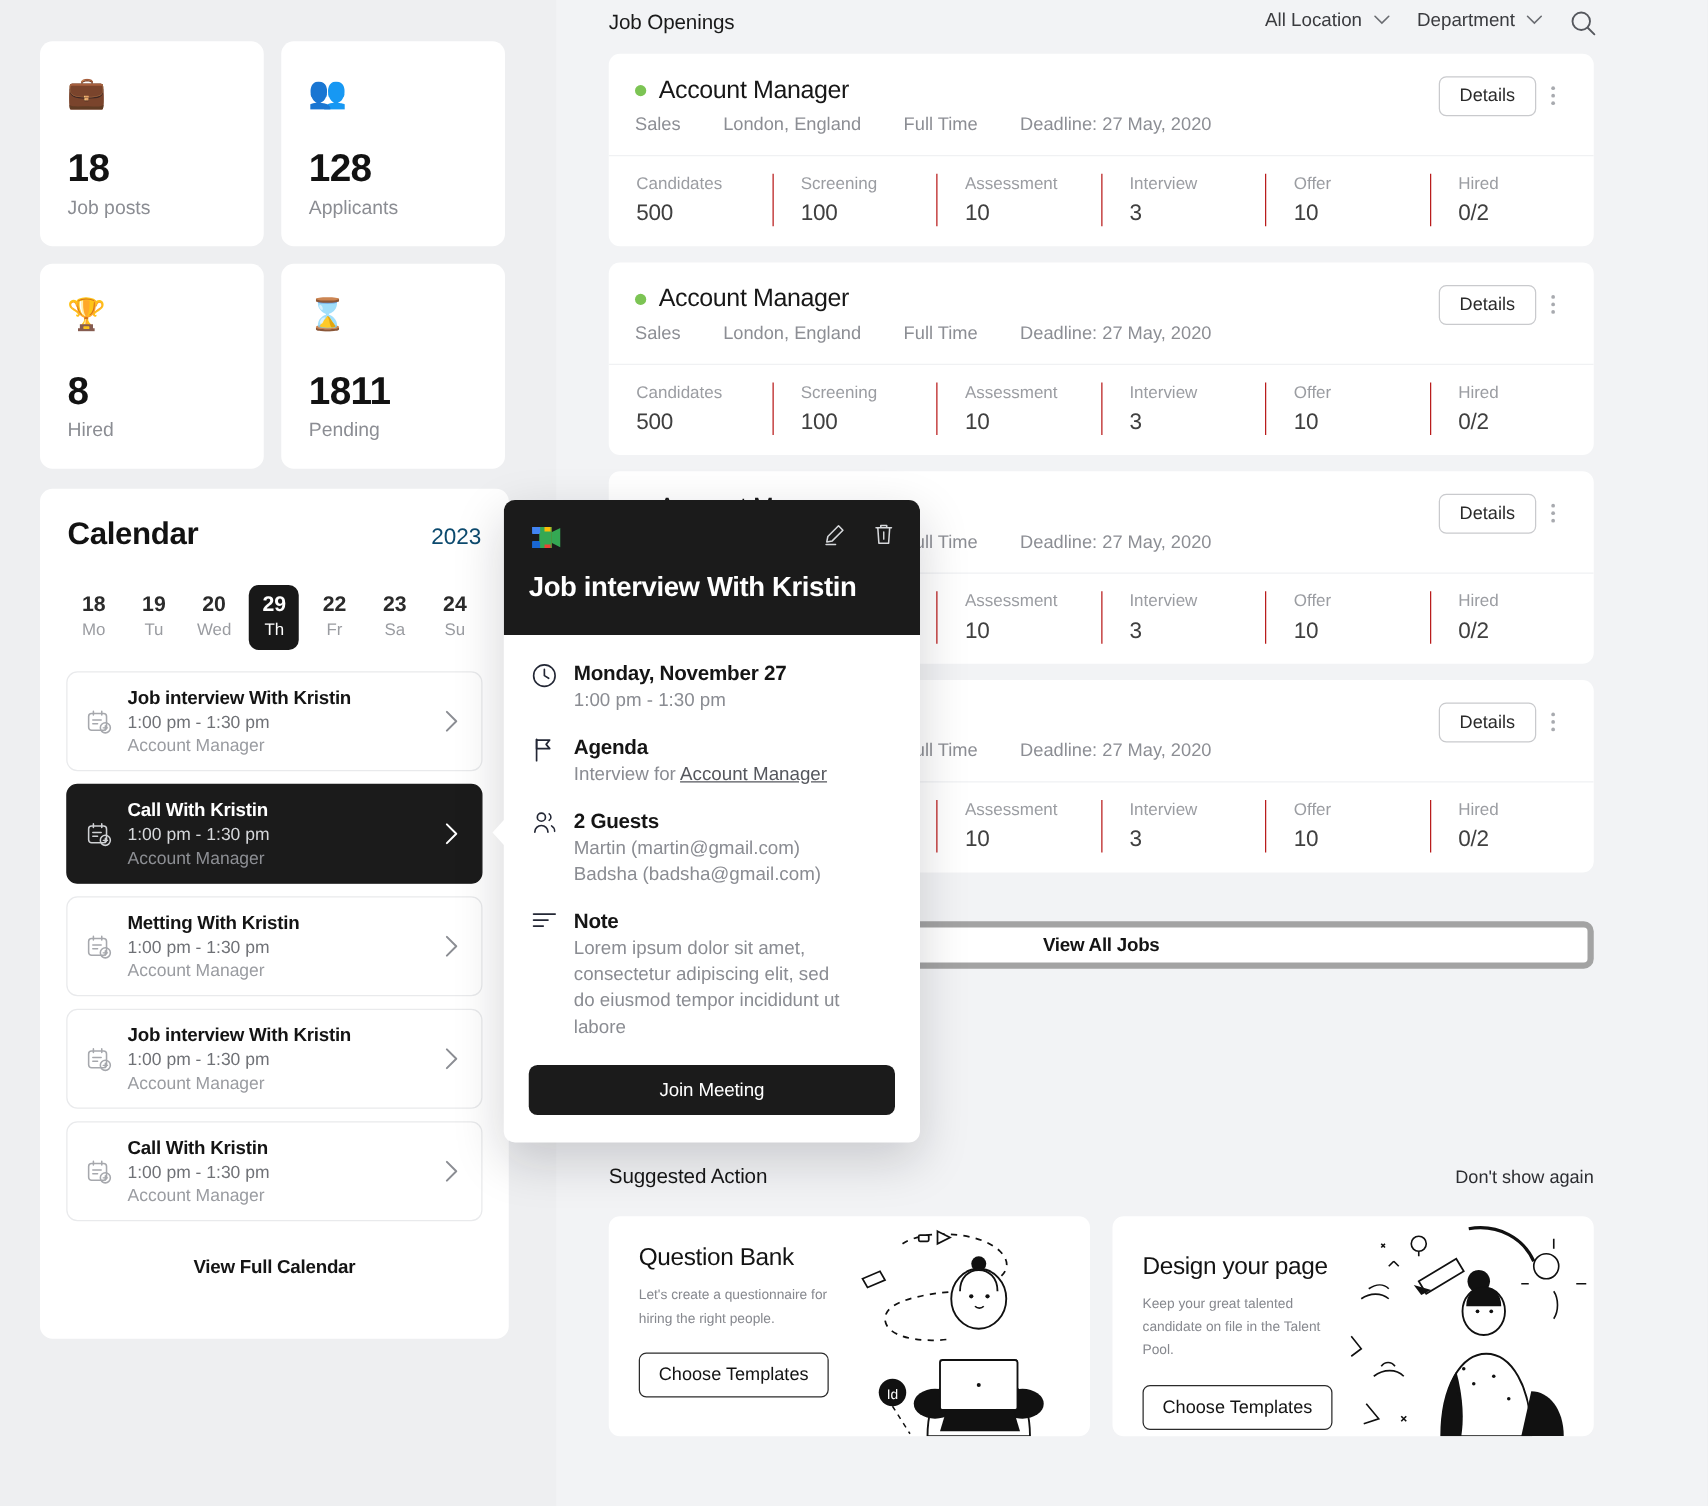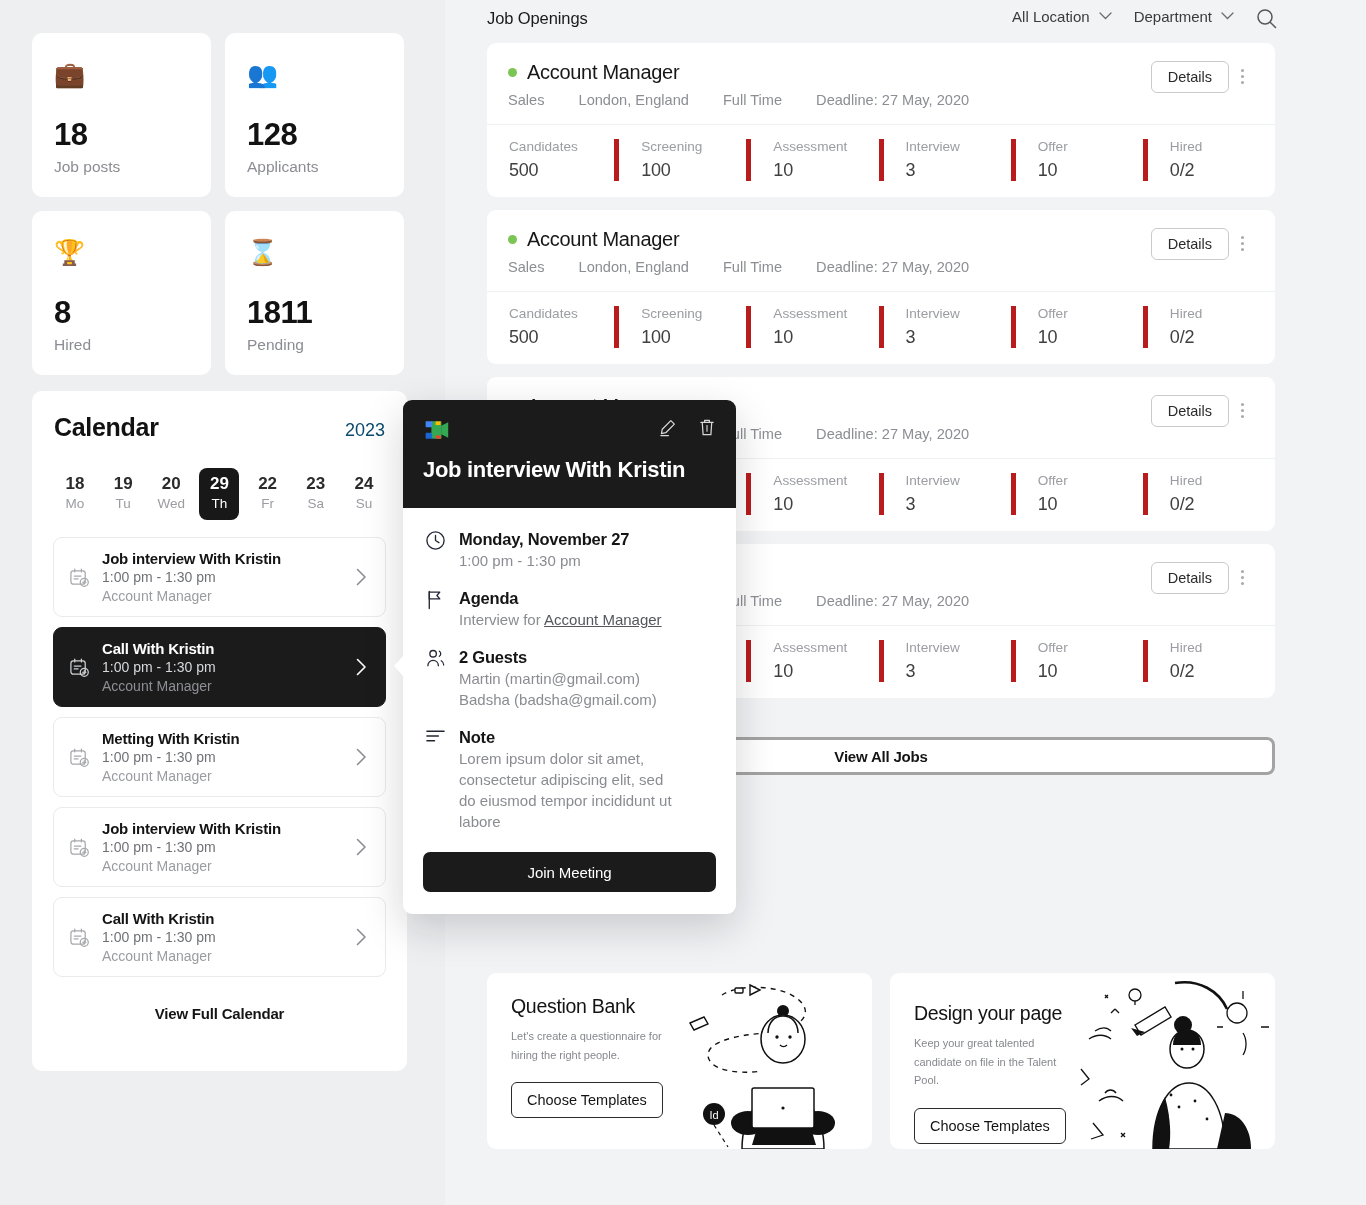--- a/index.html
+++ b/index.html
@@ -84,27 +84,27 @@
   .job-meta span { margin-right: 34px; }
   .job-meta span:last-child { margin-right: 0; }
   .details-btn {
     border: 1px solid #c9cacd; background: #fff; border-radius: 6px;
     font-size: 14.5px; color: #2a2a2a; padding: 7px 16px; cursor: pointer;
     font-family: "Liberation Sans", sans-serif;
   }
   .kebab { width: 26px; display: flex; flex-direction: column; align-items: center; justify-content: center; gap: 3px; margin-top: 8px; cursor: pointer; }
   .kebab i { width: 3px; height: 3px; border-radius: 50%; background: #a8aaaf; display: block; }
   .job-stats { display: flex; padding: 14px 0 16px 0; }
-  .js-cell { flex: 1; padding-left: 22px; border-right: 5px solid #b91c1c; }
+  .js-cell { flex: 1; padding-left: 22px; border-right: 1px solid #b91c1c; }
   .js-cell:last-child { border-right: none; }
   .js-label { font-size: 13.6px; color: #9b9da2; }
   .js-value { font-size: 18px; color: #404040; margin-top: 6px; letter-spacing: -0.2px; }
 
   .view-all {
-    margin-top: 13px; background: #fff; border: 3px solid #a3a3a3; border-radius: 8px;
+    margin-top: 13px; background: #fff; border: 5px solid #a3a3a3; border-radius: 8px;
     height: 38px; display: flex; align-items: center; justify-content: center;
     font-size: 15px; font-weight: 700; color: #141414; cursor: pointer; letter-spacing: -0.2px;
   }
 
   
   .sugg-head {
     position: absolute; left: 487px; top: 932px; width: 788px;
     display: flex; align-items: center; justify-content: space-between;
   }
   .sugg-title { font-size: 16.5px; color: #161616; letter-spacing: -0.1px; }
@@ -539,20 +539,24 @@
             <div class="js-cell">
               <div class="js-label">Hired</div>
               <div class="js-value">0/2</div>
             </div>
           </div>
         </div>
       </div>
     <div class="view-all">View All Jobs</div>
   </div>
 
+  <div class="sugg-head">
+    <div class="sugg-title">Suggested Action</div>
+    <div class="sugg-dismiss">Don't show again</div>
+  </div>
   <div class="sugg-cards" id="sugg-cards">
       <div class="sugg-card"><div class="sc-title">Question Bank</div><div class="sc-desc">Let's create a questionnaire for hiring the right people.</div><button class="sc-btn">Choose Templates</button><div class="sc-art"><svg viewBox="0 0 200 176">
             <g fill="none" stroke="#111" stroke-width="1.4">
               <path d="M50 22c18-12 62-10 78 6s-6 30-34 32-58 8-58 22 26 20 54 16" stroke-dasharray="5 5"></path>
             </g>
             <g stroke="#111" stroke-width="1.4" fill="#fff">
               <path d="M78 12l10 5-10 5z"></path>
               <rect x="63" y="15" width="8" height="5" rx="1"></rect>
               <path d="M18 50l14-6 4 7-14 6z"></path>
             </g>

